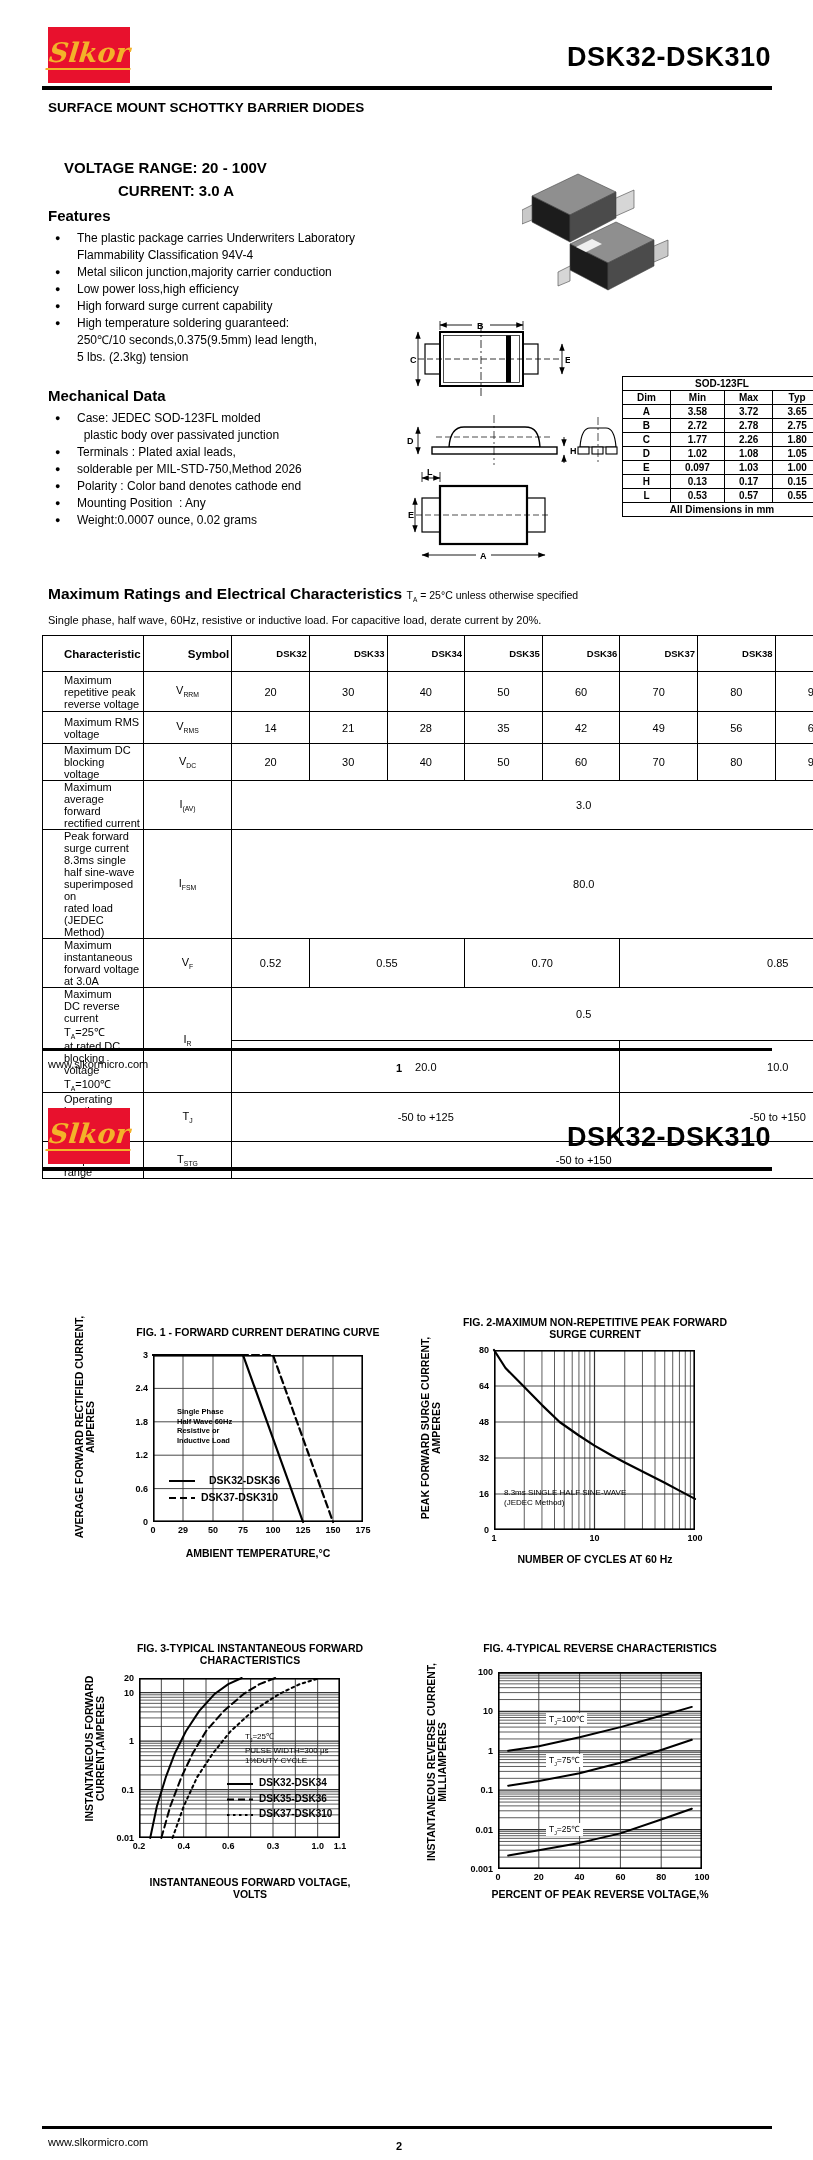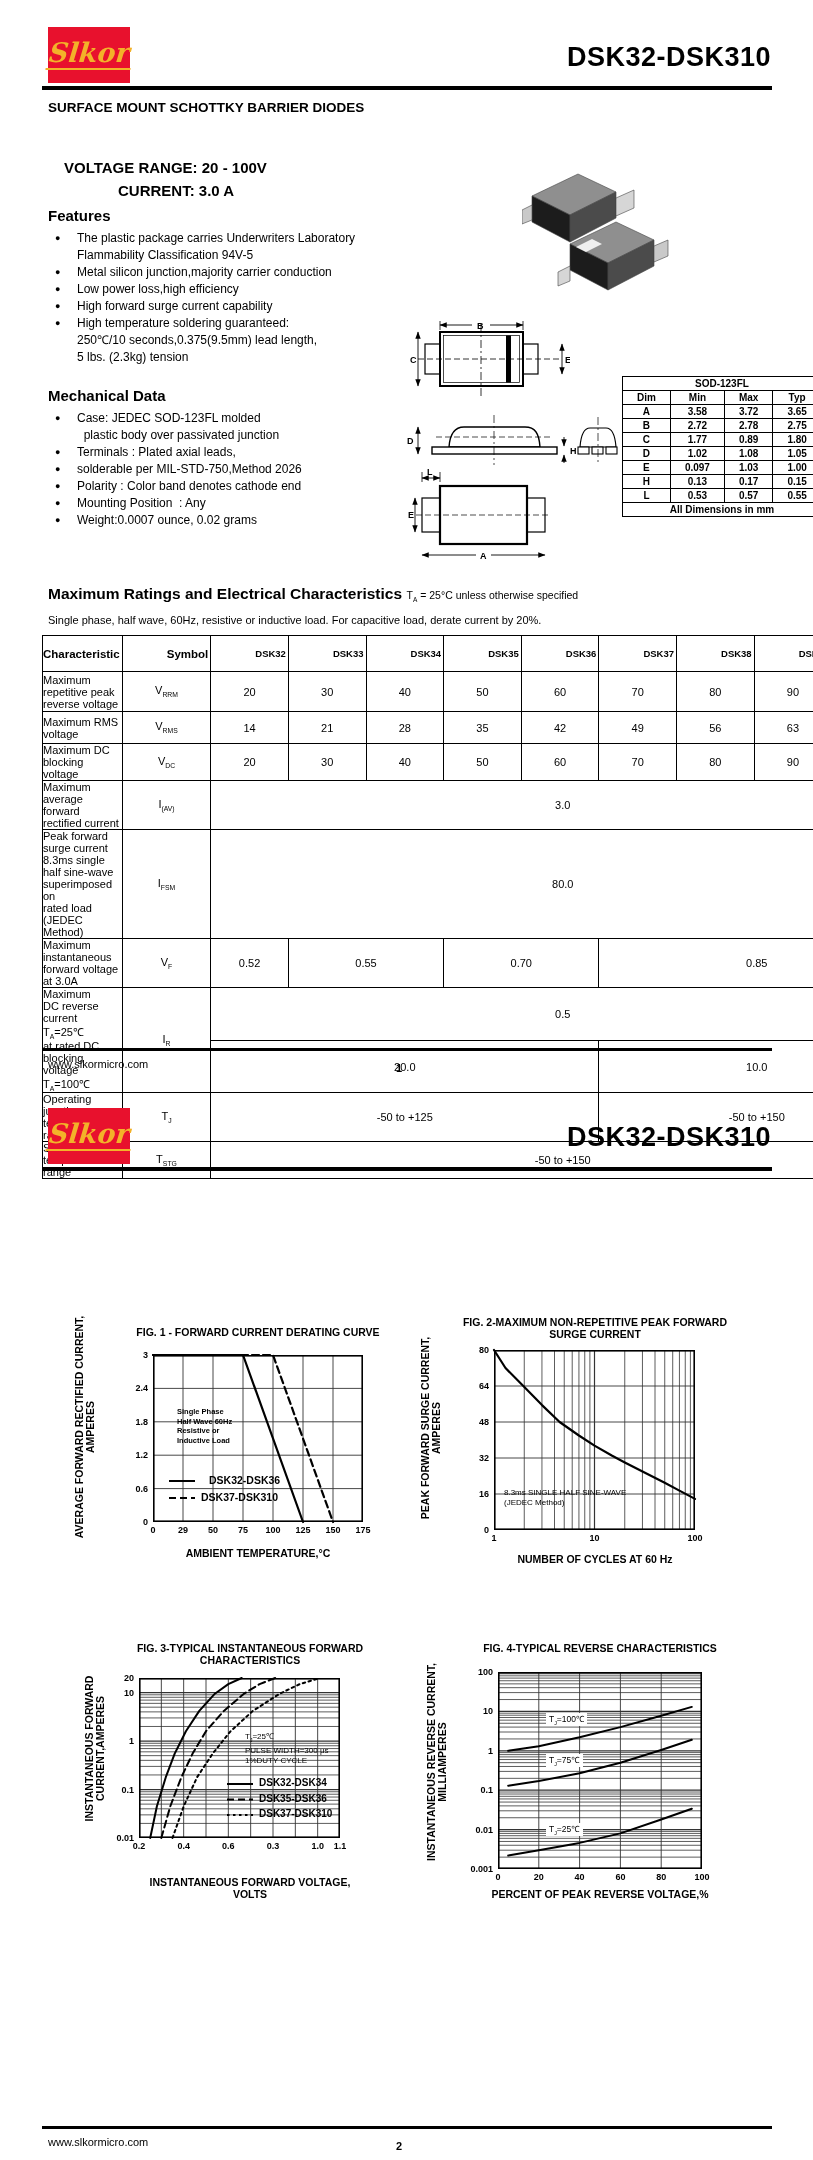--- a/index.html
+++ b/index.html
@@ -24,21 +24,21 @@
   .blines{flex:1;white-space:pre-wrap;}
   
   #sod-table{position:absolute;left:622px;top:376px;border-collapse:collapse;font-size:10px;font-weight:bold;}
   #sod-table td,#sod-table th{border:1px solid #000;text-align:center;padding:0 14px;height:13px;}
   #sod-table{border:1.5px solid #000;}
   
   #rt{position:absolute;left:42px;top:635px;border-collapse:collapse;font-size:11px;table-layout:fixed;}
   #rt td,#rt th{border:1px solid #000;text-align:center;padding:0 2px;overflow:hidden;}
   #rt{border:1.8px solid #000;}
   #rt th{font-size:9.5px;padding-left:44px;}
-  #rt th.tl,#rt td.tl{text-align:left;padding-left:0;font-size:11px;}
+  #rt th.tl,#rt td.tl{text-align:left;padding-left:21px;font-size:11px;}
   #rt .condline{display:flex;justify-content:space-between;padding-right:14px;flex-direction:column;}
   
   .furl{position:absolute;left:48px;font-size:11px;}
   .fpage{position:absolute;left:396px;font-size:11px;font-weight:bold;}
   
   .figtitle,.figxlab{position:absolute;font-weight:bold;font-size:10.5px;line-height:12px;text-align:center;white-space:pre-line;}
   .figylab{position:absolute;font-weight:bold;font-size:10.5px;line-height:11px;text-align:center;white-space:pre-line;
            transform:rotate(-90deg);transform-origin:0 0;}
   .plot{position:absolute;}
   .tkx,.tky{position:absolute;font-size:9px;font-weight:bold;}
@@ -62,21 +62,21 @@
   <div class="h1" style="left:48px;top:100px;">SURFACE MOUNT SCHOTTKY BARRIER DIODES</div>
 
   <div class="h2" style="left:64px;top:159px;">VOLTAGE  RANGE:  20 - 100V</div>
   <div class="h2" style="left:118px;top:182px;">CURRENT:  3.0 A</div>
 
   <div class="h2" style="left:48px;top:207px;">Features</div>
   <div class="blist" style="left:48px;top:230px;" id="features-list">
       <div class="bitem">
         <span class="blt">●</span>
         <div class="blines">The plastic package carries Underwriters Laboratory
-Flammability Classification 94V-5</div>
+Flammability Classification 94V-4</div>
       </div>
       <div class="bitem">
         <span class="blt">●</span>
         <div class="blines">Metal silicon junction,majority carrier conduction</div>
       </div>
       <div class="bitem">
         <span class="blt">●</span>
         <div class="blines">Low power loss,high efficiency</div>
       </div>
       <div class="bitem">
@@ -217,21 +217,21 @@
         </tr>
         <tr>
           <td>B</td>
           <td>2.72</td>
           <td>2.78</td>
           <td>2.75</td>
         </tr>
         <tr>
           <td>C</td>
           <td>1.77</td>
-          <td>0.89</td>
+          <td>2.26</td>
           <td>1.80</td>
         </tr>
         <tr>
           <td>D</td>
           <td>1.02</td>
           <td>1.08</td>
           <td>1.05</td>
         </tr>
         <tr>
           <td>E</td>

